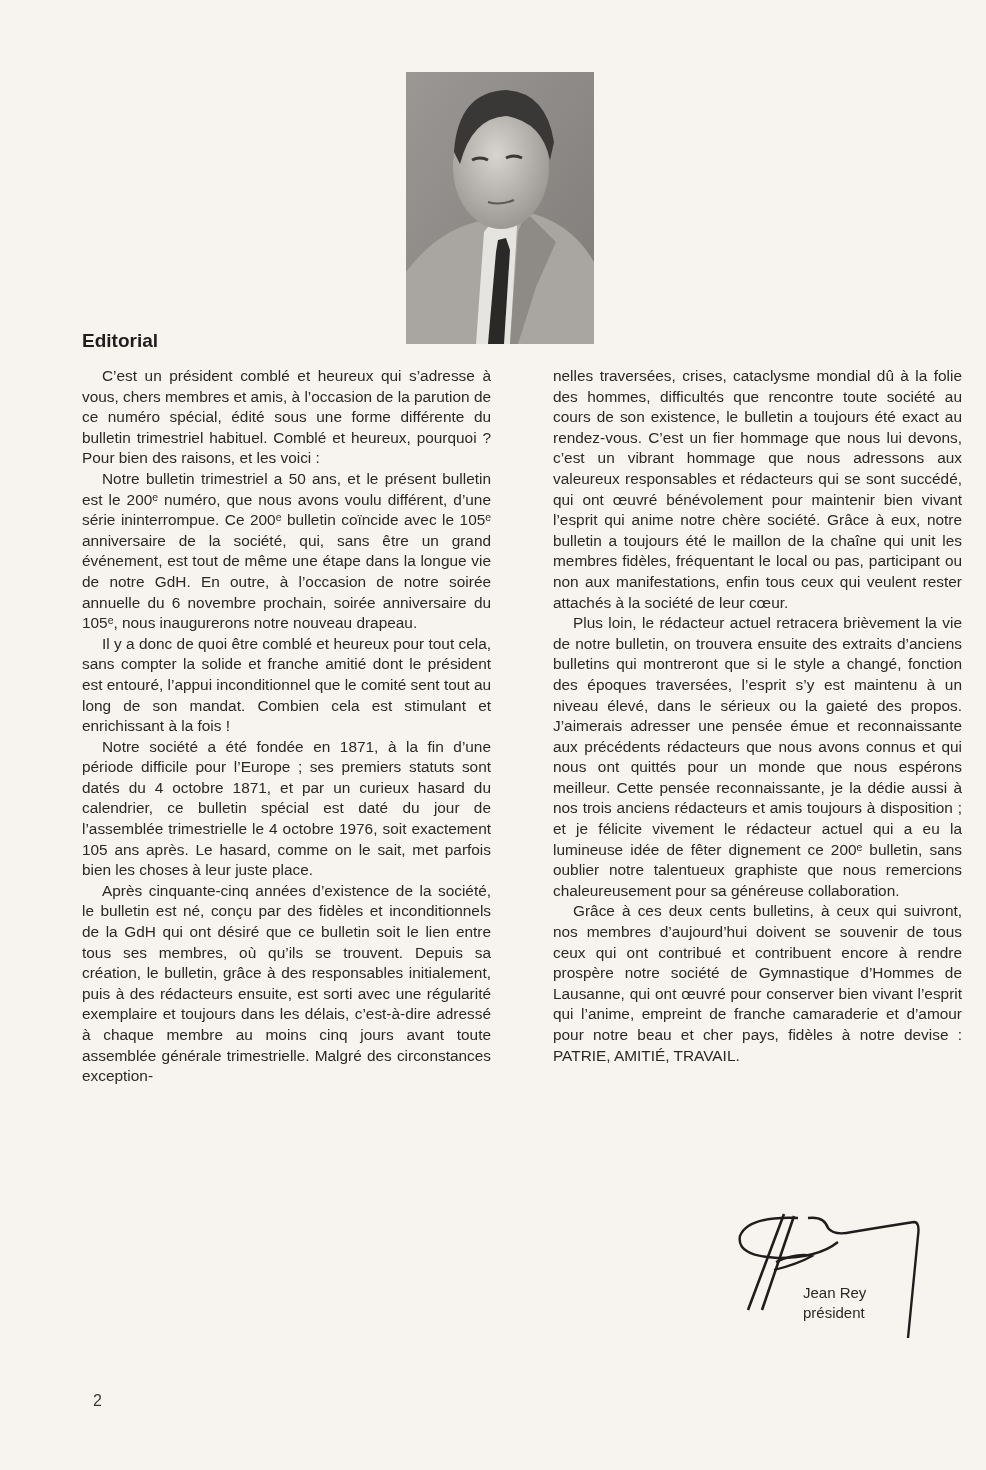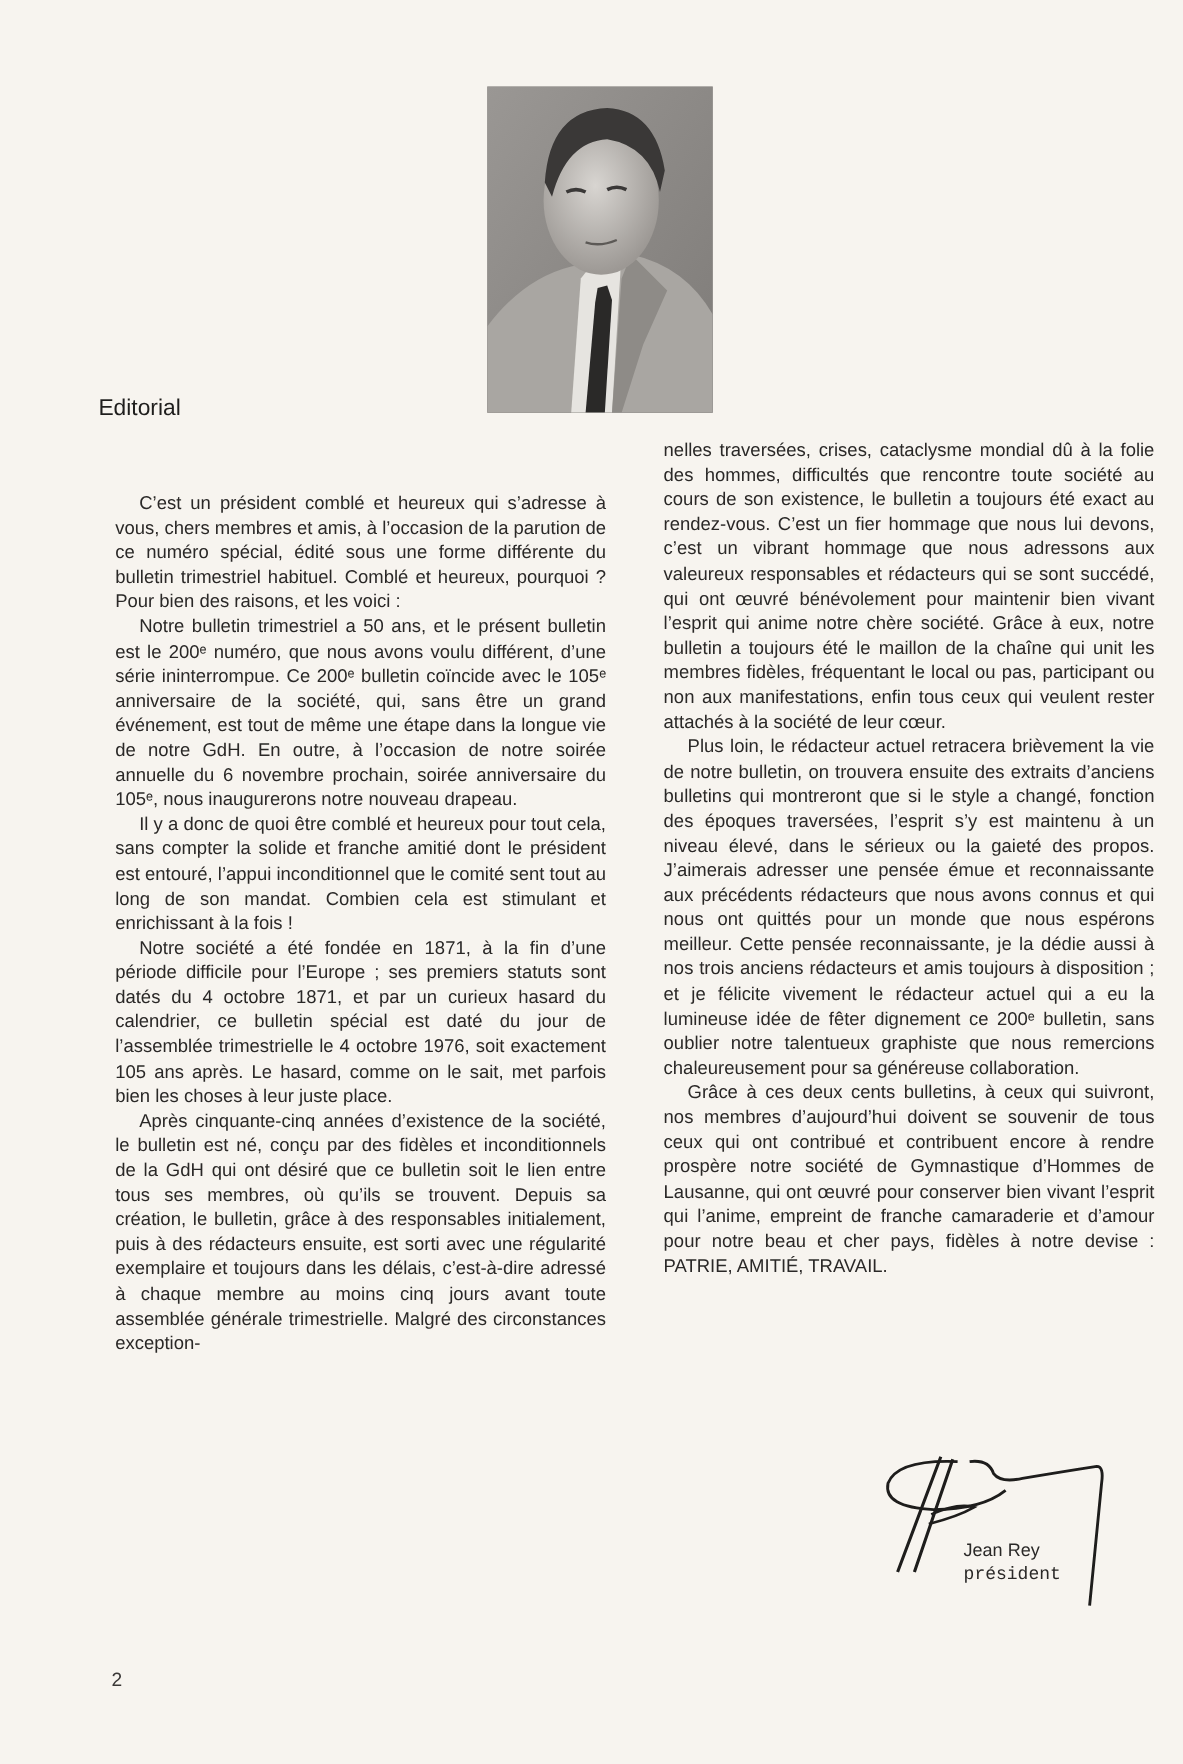--- a/index.html
+++ b/index.html
@@ -18,43 +18,43 @@
     .st3 { left: 140px; top: 1230px; }
 
     .photo {
       position: absolute; left: 406px; top: 72px; width: 188px; height: 272px;
       background: #8f8c89; overflow: hidden;
     }
     .photo svg { width: 100%; height: 100%; display: block; }
 
     .heading {
       position: absolute; left: 82px; top: 330px;
-      font-size: 19px; font-weight: normal; color: #1f1e1d;
+      font-size: 19px; font-weight: bold; color: #1f1e1d;
     }
     .col {
       position: absolute; top: 366px; width: 409px;
       font-size: 15.4px; line-height: 20.6px;
       text-align: justify; hyphens: none;
     }
-    .col-left { left: 96px; margin-top: 44px; }
+    .col-left { left: 82px; }
     .col-right { left: 511px; margin-left: 42px; }
     .col p { margin: 0; text-indent: 20px; }
     .col p.cont { text-indent: 0; }
 
     .signature {
       position: absolute; left: 728px; top: 1206px; width: 200px; height: 140px;
     }
     .signature svg { position: absolute; left: 0; top: 0; }
     .sig-name {
       position: absolute; left: 803px; top: 1283px;
       font-size: 15px; line-height: 20px; color: #2a2827;
     }
     .sig-title {
       position: absolute; left: 803px; top: 1303px;
-      font-size: 15px; line-height: 20px; color: #2a2827; font-family: Liberation Mono, monospace;
+      font-size: 15px; line-height: 20px; color: #2a2827;
     }
     .page-number {
       position: absolute; left: 93px; top: 1392px; font-size: 16px; color: #3a3837;
     }
   </style>
 </head>
 <body>
 
 <div class="showthrough st3"></div>
 

